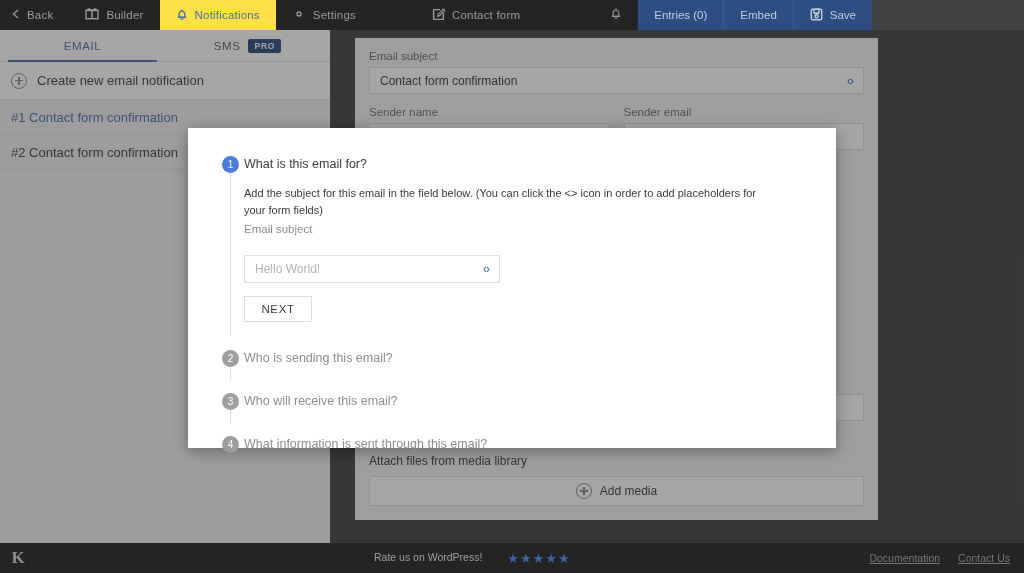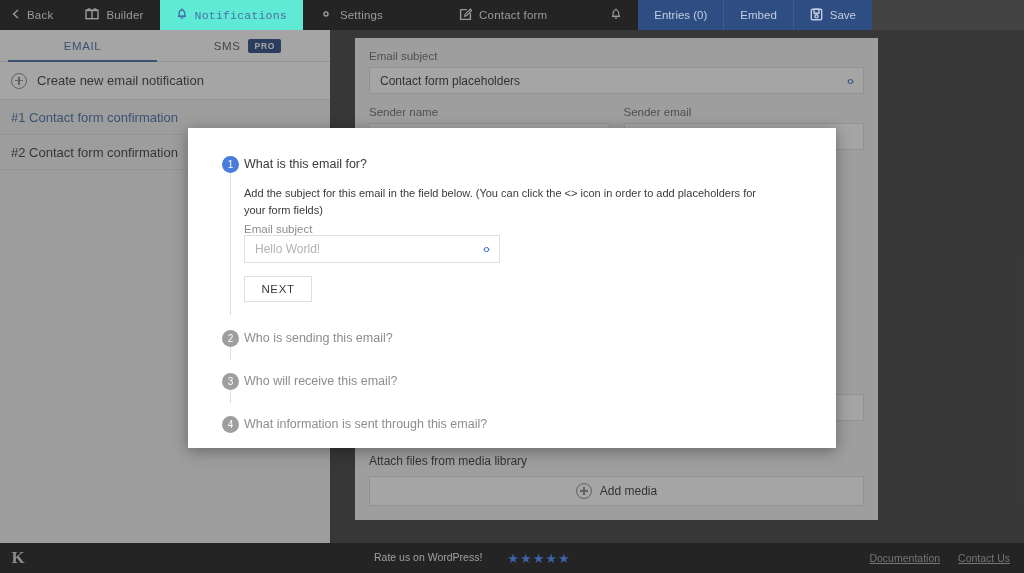--- a/index.html
+++ b/index.html
@@ -17,21 +17,21 @@
     background: #242424; display: flex; align-items: stretch;
     z-index: 5;
   }
   .tb-item {
     display: flex; align-items: center; gap: 7px;
     padding: 0 16px; height: 30px;
     color: #9b9b9b; font-size: 11.5px; letter-spacing: .2px;
     white-space: nowrap;
   }
   .tb-item.back { padding-left: 11px; gap: 6px; }
-  .tb-item.active { background: #5eead4; color: #4a6fa8; font-family: Liberation Mono, monospace; }
+  .tb-item.active { background: #fde047; color: #4a6fa8; }
   .tb-item.active svg { stroke: #4a6fa8; }
   .tb-item svg { stroke: #9b9b9b; fill: none; stroke-width: 1.4; }
   .tb-spacer { flex: 1 1 auto; }
   .tb-bell { display: flex; align-items: center; padding: 0 16px; }
   .tb-blue {
     background: #2e4d82; display: flex; align-items: center;
     color: #c3cee0; font-size: 11.5px; padding: 0 16px; height: 30px;
     gap: 7px; white-space: nowrap;
   }
   .tb-blue + .tb-blue { border-left: 1px solid #3c5b90; }
@@ -138,21 +138,21 @@
   .step-title { font-size: 12.5px; color: #3a3a3a; line-height: 17px; }
   .step-title.muted { color: #8d8d8d; }
   .step-line {
     position: absolute; left: 42px; top: 17px; bottom: -13px;
     width: 1px; background: #dddddd;
   }
   .step-body { padding-top: 12px; padding-right: 56px; }
   .step-desc { font-size: 11px; color: #3a3a3a; line-height: 1.55; }
   .small-label { font-size: 11.5px; color: #8d8d8d; margin-top: 4px; }
   .modal-input {
-    margin-top: 0; width: 256px; height: 28px;
+    margin-top: 20px; width: 256px; height: 28px;
     border: 1px solid #dfdfdf; background: #fff;
     display: flex; align-items: center; justify-content: space-between;
     padding: 0 10px; font-size: 12px; color: #b2b2b2;
   }
   .next-btn {
     margin-top: 13px; width: 68px; height: 26px;
     border: 1px solid #dedede; background: #fff;
     display: flex; align-items: center; justify-content: center;
     font-size: 11.5px; letter-spacing: .6px; color: #3a3a3a;
   }
@@ -283,21 +283,21 @@
     </div>
     <div class="notif-item">
       <span>#2 Contact form confirmation</span>
     </div>
   </div>
 
   <div class="mainpanel">
     <div class="card">
       <div class="fld-label">Email subject</div>
       <div class="fld-box">
-        <span>Contact form placeholders</span>
+        <span>Contact form confirmation</span>
         <span class="code-ico">‹›</span>
       </div>
       <div class="two-col">
         <div>
           <div class="fld-label">Sender name</div>
           <div class="fld-box">
               <span></span>
             </div>
         </div>
         <div>

